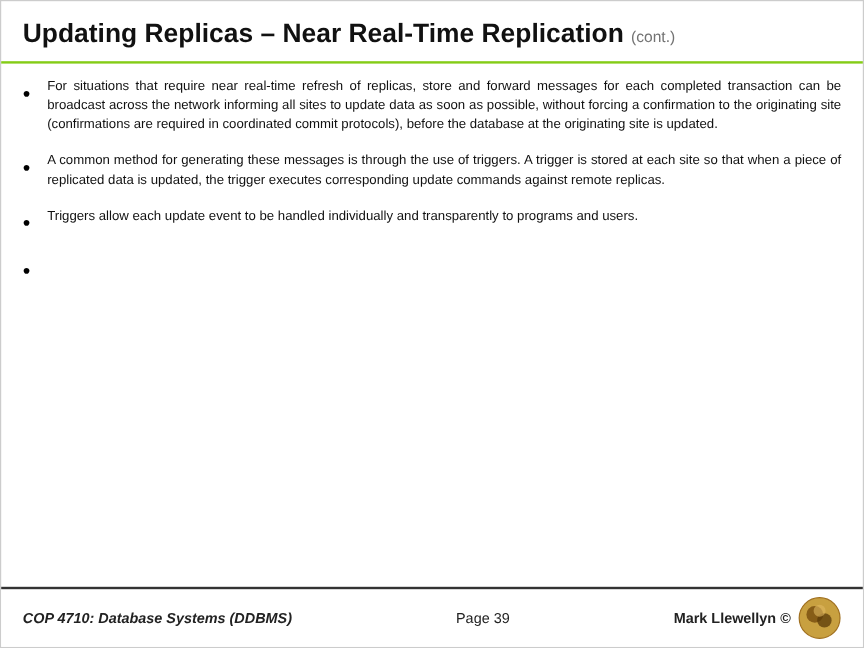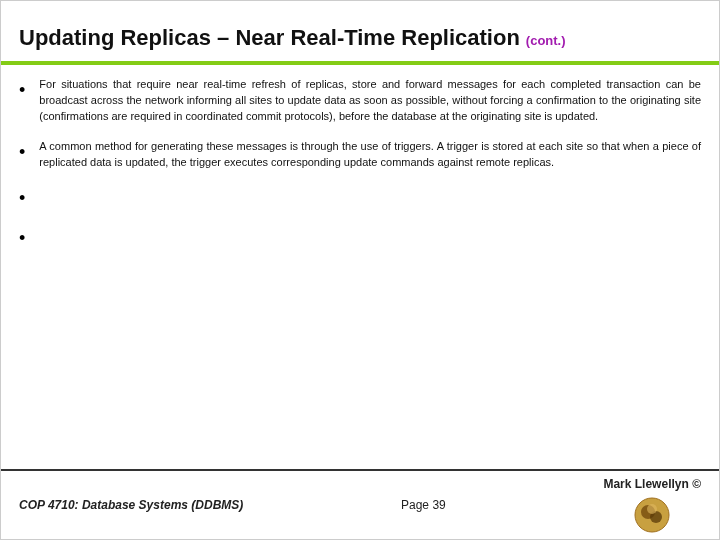--- a/index.html
+++ b/index.html
@@ -19,37 +19,37 @@
     .slide {
       width: 720px;
       height: 540px;
       background: #fff;
       border: 1px solid #ccc;
       display: flex;
       flex-direction: column;
     }
 
     .slide-header {
-      padding: 24px 18px 10px 18px;
-      border-bottom: 4px solid #84cc16;
+      padding: 14px 18px 10px 18px;
+      border-bottom: 2px solid #84cc16;
     }
 
     .slide-title {
       font-size: 22px;
       font-weight: bold;
       color: #111;
       display: flex;
       align-items: baseline;
       gap: 6px;
     }
 
     .slide-title-cont {
       font-size: 13px;
-      font-weight: bold;
-      color: #a21caf;
+      font-weight: normal;
+      color: #737373;
     }
 
     .slide-body {
       flex: 1;
       padding: 12px 18px 8px 18px;
       display: flex;
       flex-direction: column;
       gap: 14px;
     }
 
@@ -95,21 +95,20 @@
       font-weight: normal;
     }
 
     .footer-right {
       font-size: 12px;
       color: #222;
       font-weight: bold;
       display: flex;
       align-items: center;
       gap: 6px;
-      flex-direction: column;
     }
 
     .logo {
       width: 36px;
       height: 36px;
       position: relative;
       flex-shrink: 0;
     }
   </style>
 </head>
@@ -130,20 +129,21 @@
       <span class="bullet-text">For situations that require near real-time refresh of replicas, store and forward messages for each completed transaction can be broadcast across the network informing all sites to update data as soon as possible, without forcing a confirmation to the originating site (confirmations are required in coordinated commit protocols), before the database at the originating site is updated.</span>
     </div>
 
     <div class="bullet-item">
       <span class="bullet-dot">•</span>
       <span class="bullet-text">A common method for generating these messages is through the use of triggers.  A trigger is stored at each site so that when a piece of replicated data is updated, the trigger executes corresponding update commands against remote replicas.</span>
     </div>
 
     <div class="bullet-item">
       <span class="bullet-dot">•</span>
+      <span class="bullet-text">Triggers allow each update event to be handled individually and transparently to programs and users.</span>
     </div>
 
     <div class="bullet-item">
       <span class="bullet-dot">•</span>
     </div>
 
   </div>
 
   <div class="slide-footer">
     <span class="footer-left">COP 4710: Database Systems  (DDBMS)</span>

